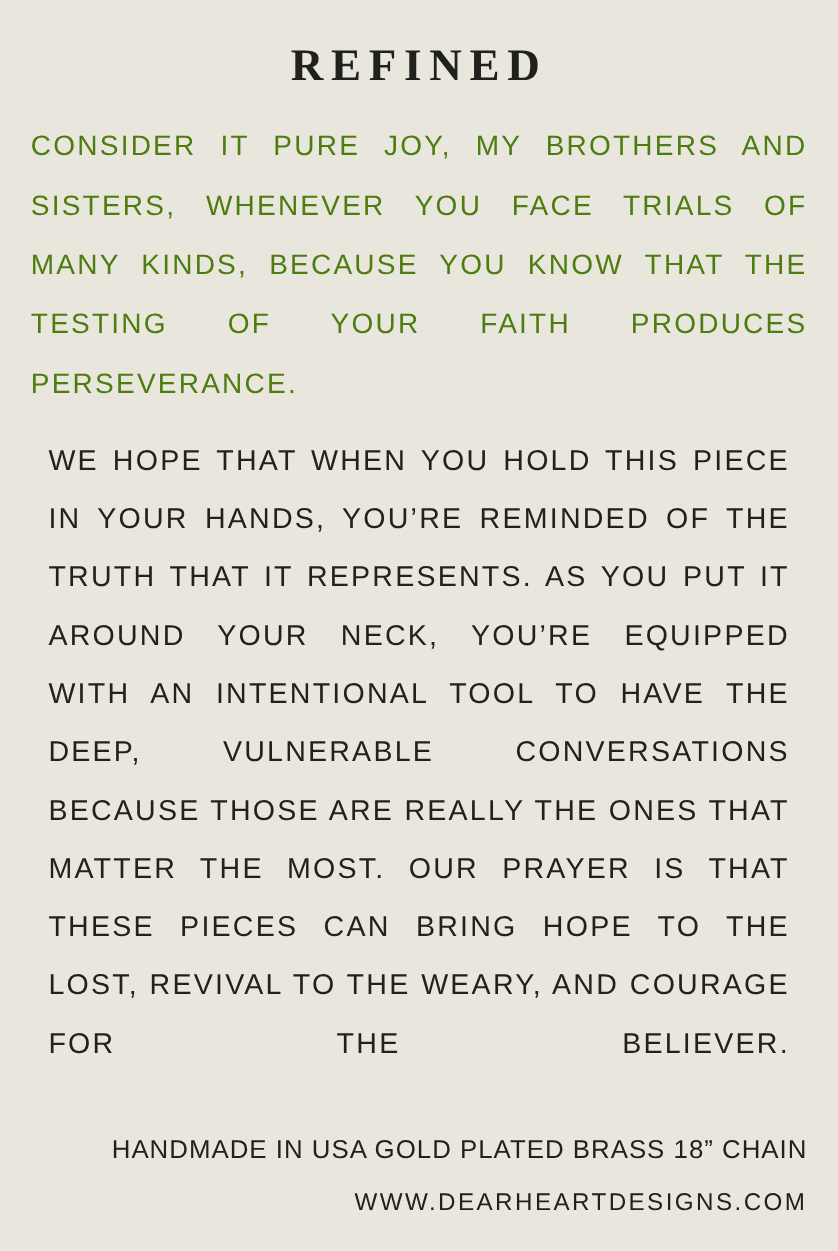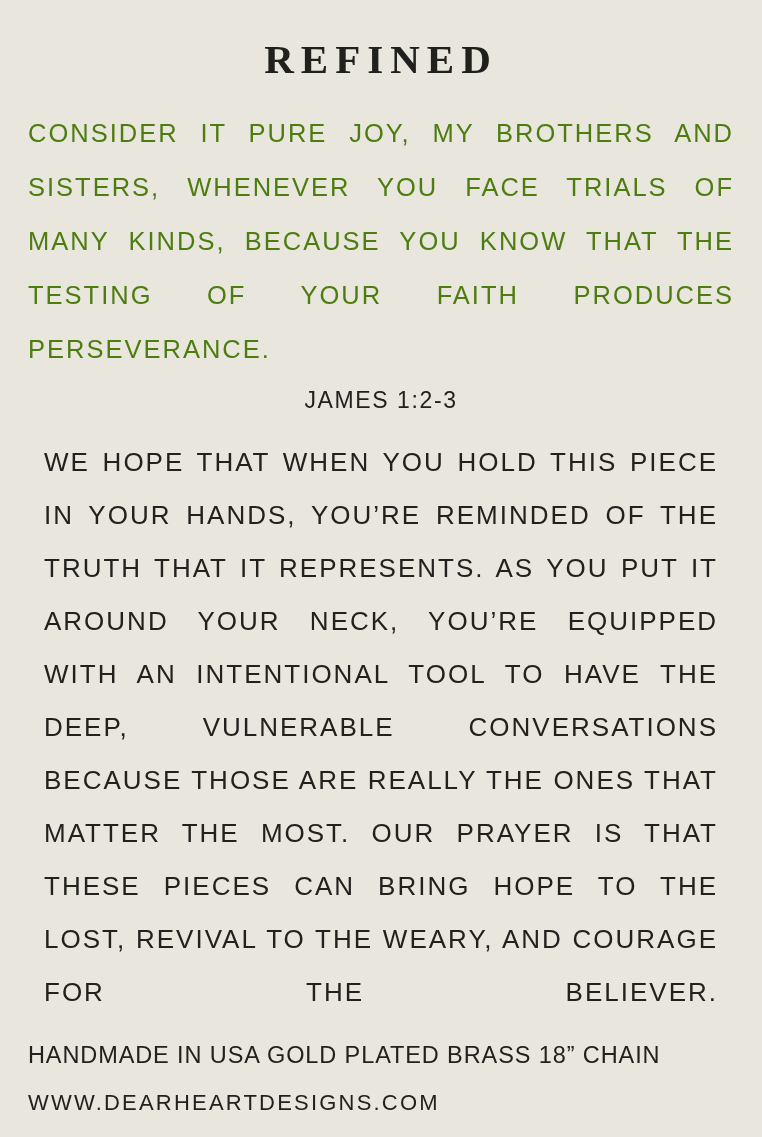--- a/index.html
+++ b/index.html
@@ -65,42 +65,41 @@
     margin: 16px;
     color: #23211e;
   }
   .footer {
     margin-top: auto;
   }
   .footer-line {
     font-size: 23.5px;
     line-height: 40px;
     letter-spacing: 0.9px;
-    text-align: left;
+    text-align: right;
     color: #23211e;
   }
   .footer-specs {
     margin-bottom: 8px;
   }
   .footer-web {
     letter-spacing: 2.2px;
     font-size: 22px;
     margin-bottom: 6px;
   }
 </style>
 </head>
 <body>
 
 <div class="card">
 
   <h1 class="heading heading-refined">REFINED</h1>
 
   <p class="verse">CONSIDER IT PURE JOY, MY BROTHERS AND SISTERS, WHENEVER YOU FACE TRIALS OF MANY KINDS, BECAUSE YOU KNOW THAT THE TESTING OF YOUR FAITH PRODUCES PERSEVERANCE.</p>
 
-  <p class="verse-ref">JAMES 1:2-3</p>
 
 
   <p class="mission-body">WE HOPE THAT WHEN YOU HOLD THIS PIECE IN YOUR HANDS, YOU’RE REMINDED OF THE TRUTH THAT IT REPRESENTS. AS YOU PUT IT AROUND YOUR NECK, YOU’RE EQUIPPED WITH AN INTENTIONAL TOOL TO HAVE THE DEEP, VULNERABLE CONVERSATIONS BECAUSE THOSE ARE REALLY THE ONES THAT MATTER THE MOST. OUR PRAYER IS THAT THESE PIECES CAN BRING HOPE TO THE LOST, REVIVAL TO THE WEARY, AND COURAGE FOR THE BELIEVER.</p>
 
   <div class="footer">
     <div class="footer-line footer-specs">HANDMADE IN USA  GOLD PLATED BRASS 18” CHAIN</div>
     <div class="footer-line footer-web">WWW.DEARHEARTDESIGNS.COM</div>
   </div>
 
 </div>

